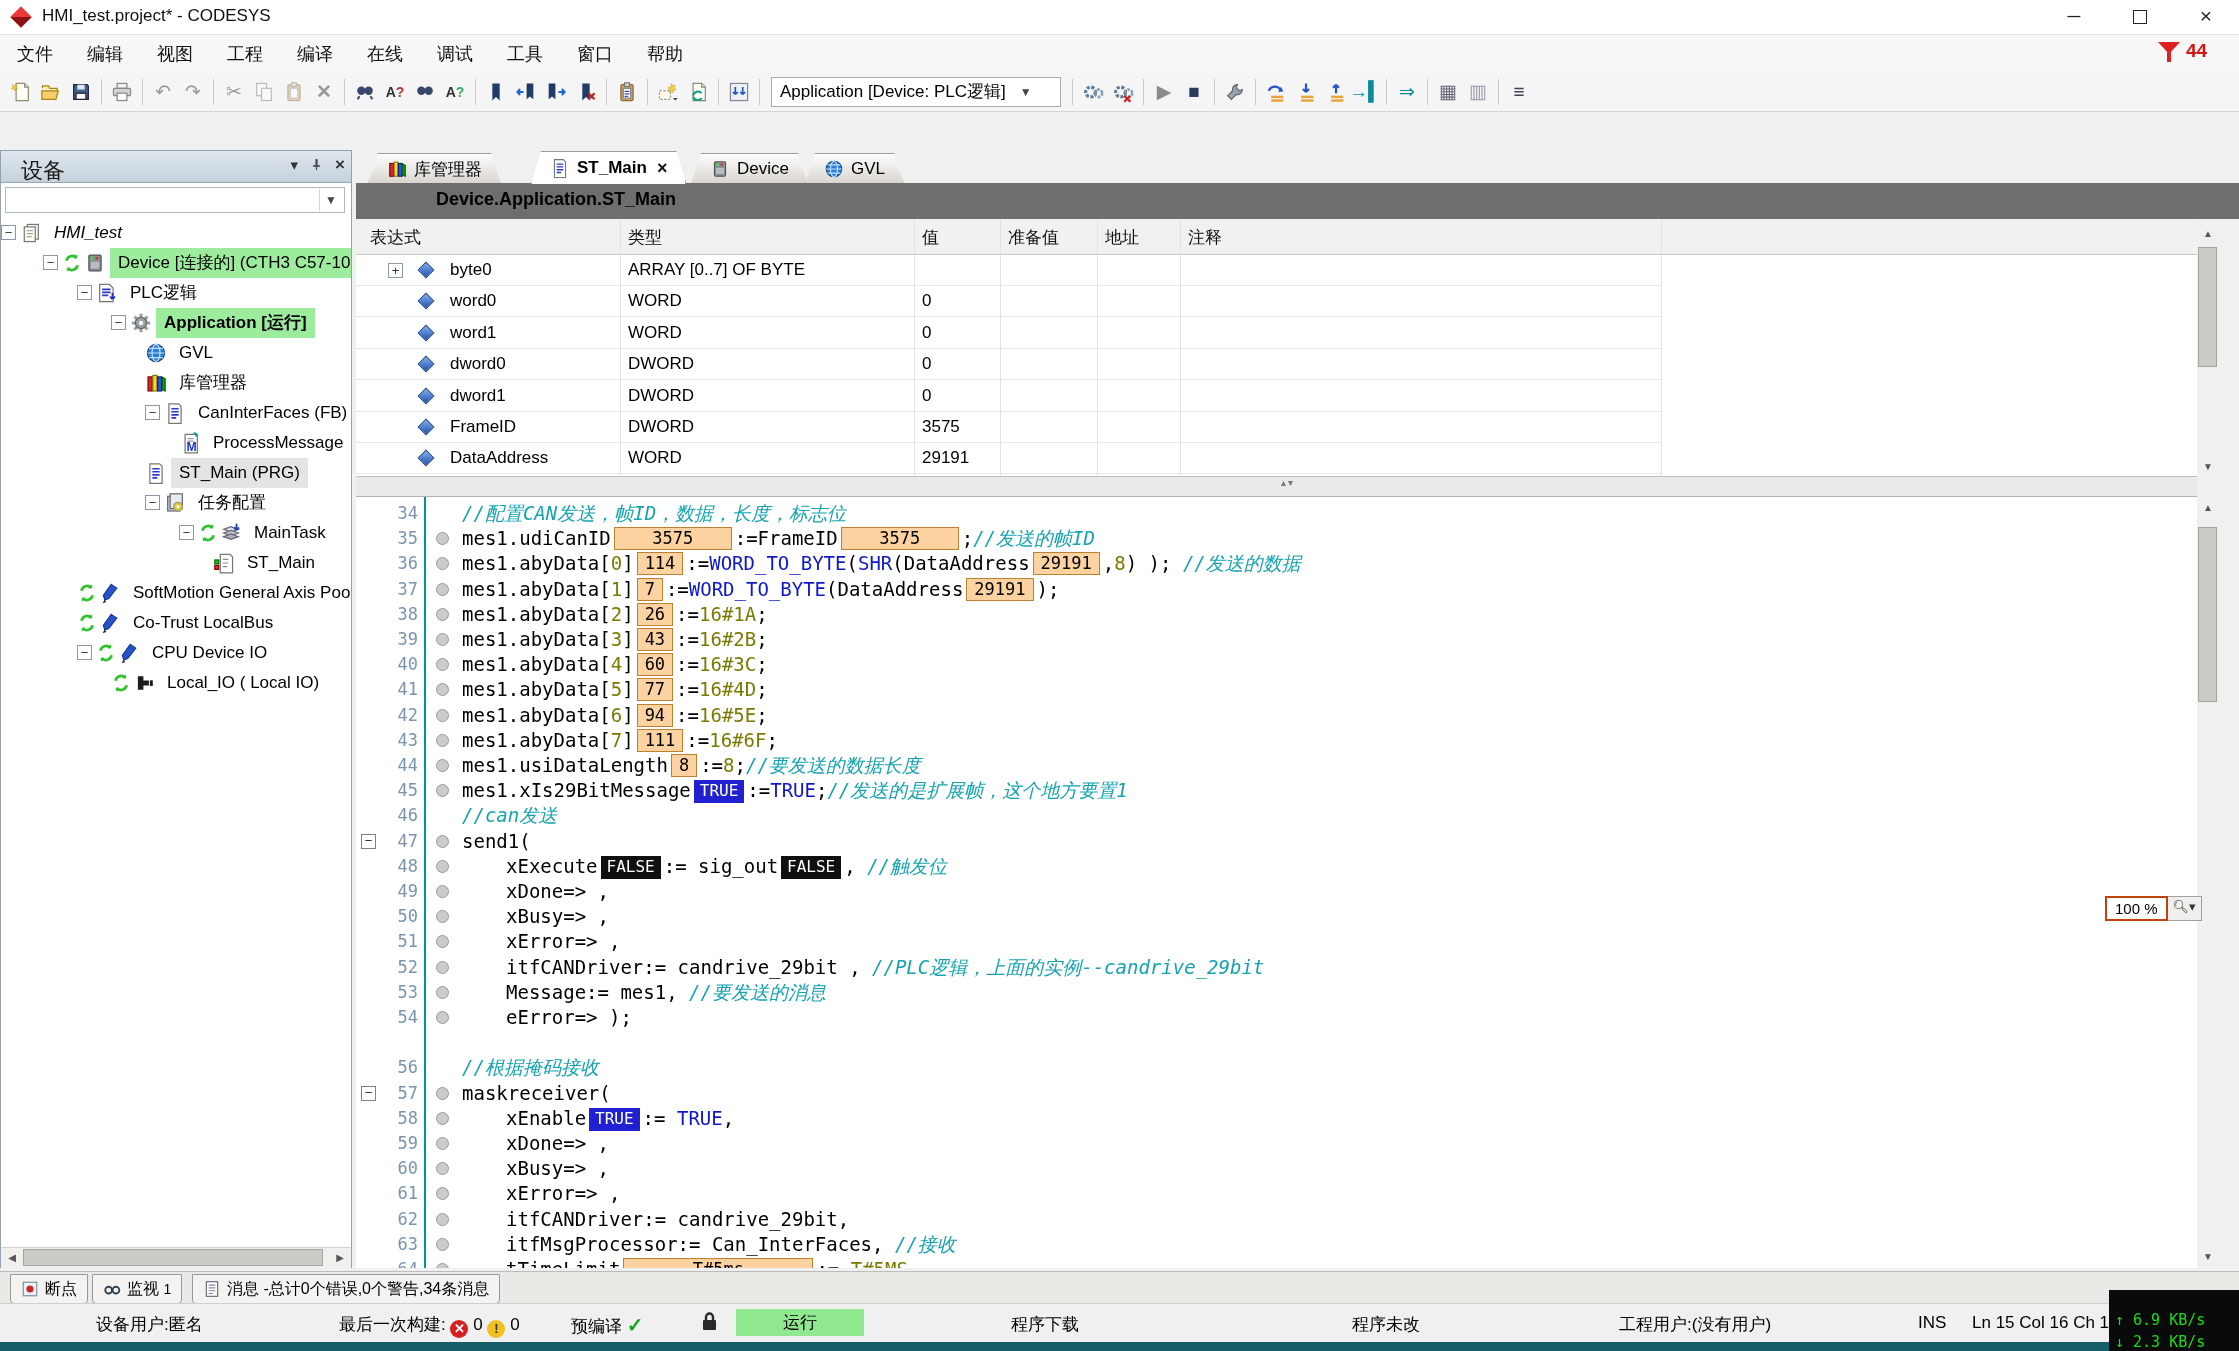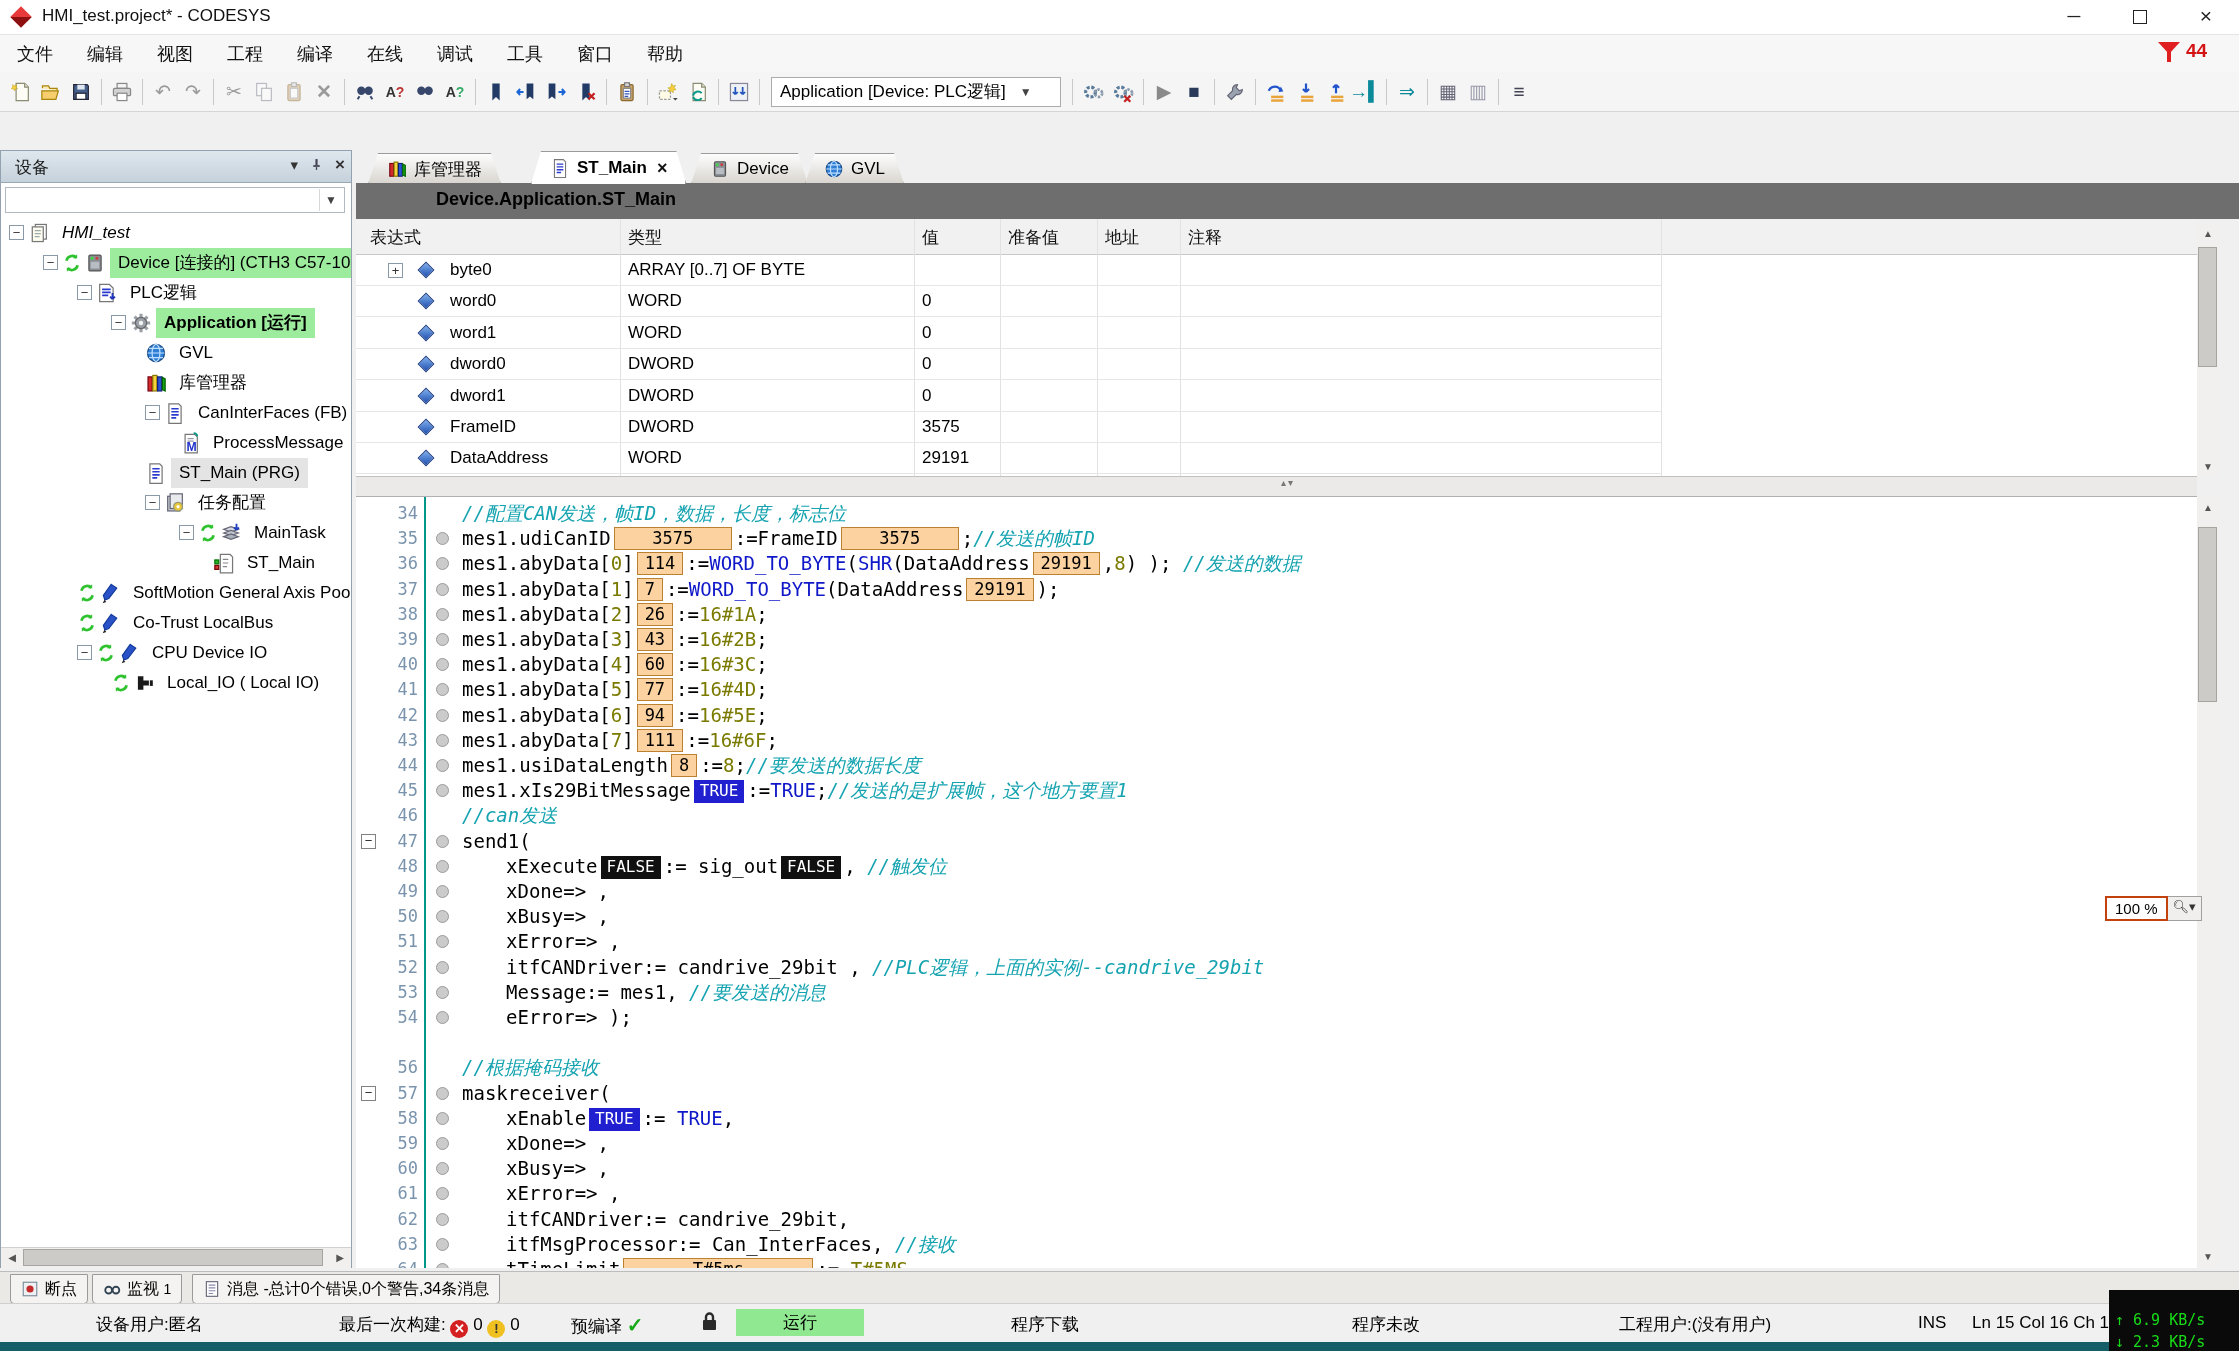--- a/index.html
+++ b/index.html
@@ -25,21 +25,21 @@
   .tbi svg{width:22px;height:22px;}
   .tbi .g{font-size:19px;line-height:22px;}
   .tbsep{width:1px;height:26px;background:#c9c9c9;margin:0 5px;}
   .dim{color:#9a9a9a;} .dimop{opacity:.45;}
   .appcombo{height:28px;border:1px solid #ababab;background:#fff;display:inline-flex;align-items:center;
             padding:0 8px;margin:0 6px;font-size:17px;min-width:272px;}
   .appcombo .carat{margin-left:14px;font-size:12px;color:#444;}
   
   .devpanel{position:absolute;left:0;top:150px;width:352px;height:1118px;background:#fff;border:1px solid #94a2b0;box-sizing:border-box;}
   .devhead{position:absolute;left:0;top:0;width:100%;height:32px;background:linear-gradient(#dfe7ee,#c5d1db);border-bottom:1px solid #9aa8b4;box-sizing:border-box;}
-  .devhead .t{position:absolute;left:14px;top:5px;font-size:17px;color:#1a1a1a;}
+  .devhead .t{position:absolute;left:20px;top:5px;font-size:22px;color:#1a1a1a;}
   .devhead .btns{position:absolute;right:6px;top:4px;display:flex;gap:12px;align-items:center;}
   .devhead .btns span{font-size:15px;color:#333;}
   .devcombo{position:absolute;left:4px;top:36px;width:340px;height:26px;background:#fff;border:1px solid #b0b8c0;box-sizing:border-box;}
   .devcombo .carat{position:absolute;right:2px;top:1px;width:22px;height:22px;text-align:center;font-size:12px;color:#444;line-height:22px;border-left:1px solid #d8d8d8;}
   .tree{position:absolute;left:0;top:66px;width:350px;height:1028px;overflow:hidden;}
   .trow{position:relative;height:30px;line-height:30px;white-space:nowrap;font-size:17px;}
   .trow .exp{display:inline-block;width:15px;height:15px;border:1px solid #8a99a8;background:#fff;color:#333;
              font-size:13px;line-height:13px;text-align:center;vertical-align:middle;margin-right:4px;box-sizing:border-box;}
   .trow .ti{display:inline-block;width:22px;height:22px;vertical-align:middle;margin-right:4px;}
   .trow .ti svg{width:22px;height:22px;}
@@ -358,21 +358,21 @@
             <rect x="3" y="6.6" width="6" height="1.6" fill="#445"></rect>
             <rect x="5.4" y="8.4" width="1.2" height="2.6" fill="#445"></rect>
           </svg></span>
       <span style="font-weight:bold;font-size:17px">×</span>
     </span>
   </div>
   <div class="devcombo">
     <span class="carat">▼</span>
   </div>
   <div class="tree" id="tree">
-      <div class="trow" style="padding-left: 8px;"><span class="exp">−</span><span class="ti"><svg viewBox="0 0 18 18">
+      <div class="trow" style=""><span class="exp">−</span><span class="ti"><svg viewBox="0 0 18 18">
             <rect x="6" y="2" width="9" height="12" fill="#fff" stroke="#777"></rect>
             <rect x="3.5" y="4" width="9" height="12" fill="#fffdf0" stroke="#777"></rect>
             <path d="M5.5 7h5M5.5 9.5h5M5.5 12h4" stroke="#9aa"></path>
           </svg></span><span class="lbl it">HMI_test</span></div>
       <div class="trow" style="padding-left: 42px;"><span class="exp">−</span><span class="sync"><svg viewBox="0 0 18 18">
             <path d="M4 7a5.2 5.2 0 0 1 9-2.6M14 11a5.2 5.2 0 0 1-9 2.6" stroke="#2ec22e" stroke-width="2.4" fill="none"></path>
             <path d="M13.6 1.2v3.6h-3.6z" fill="#2ec22e"></path>
             <path d="M4.4 16.8v-3.6h3.6z" fill="#2ec22e"></path>
           </svg></span><span class="ti"><svg viewBox="0 0 18 18">
             <rect x="4" y="2.5" width="10" height="13" rx="1" fill="#8a8f96" stroke="#555"></rect>

